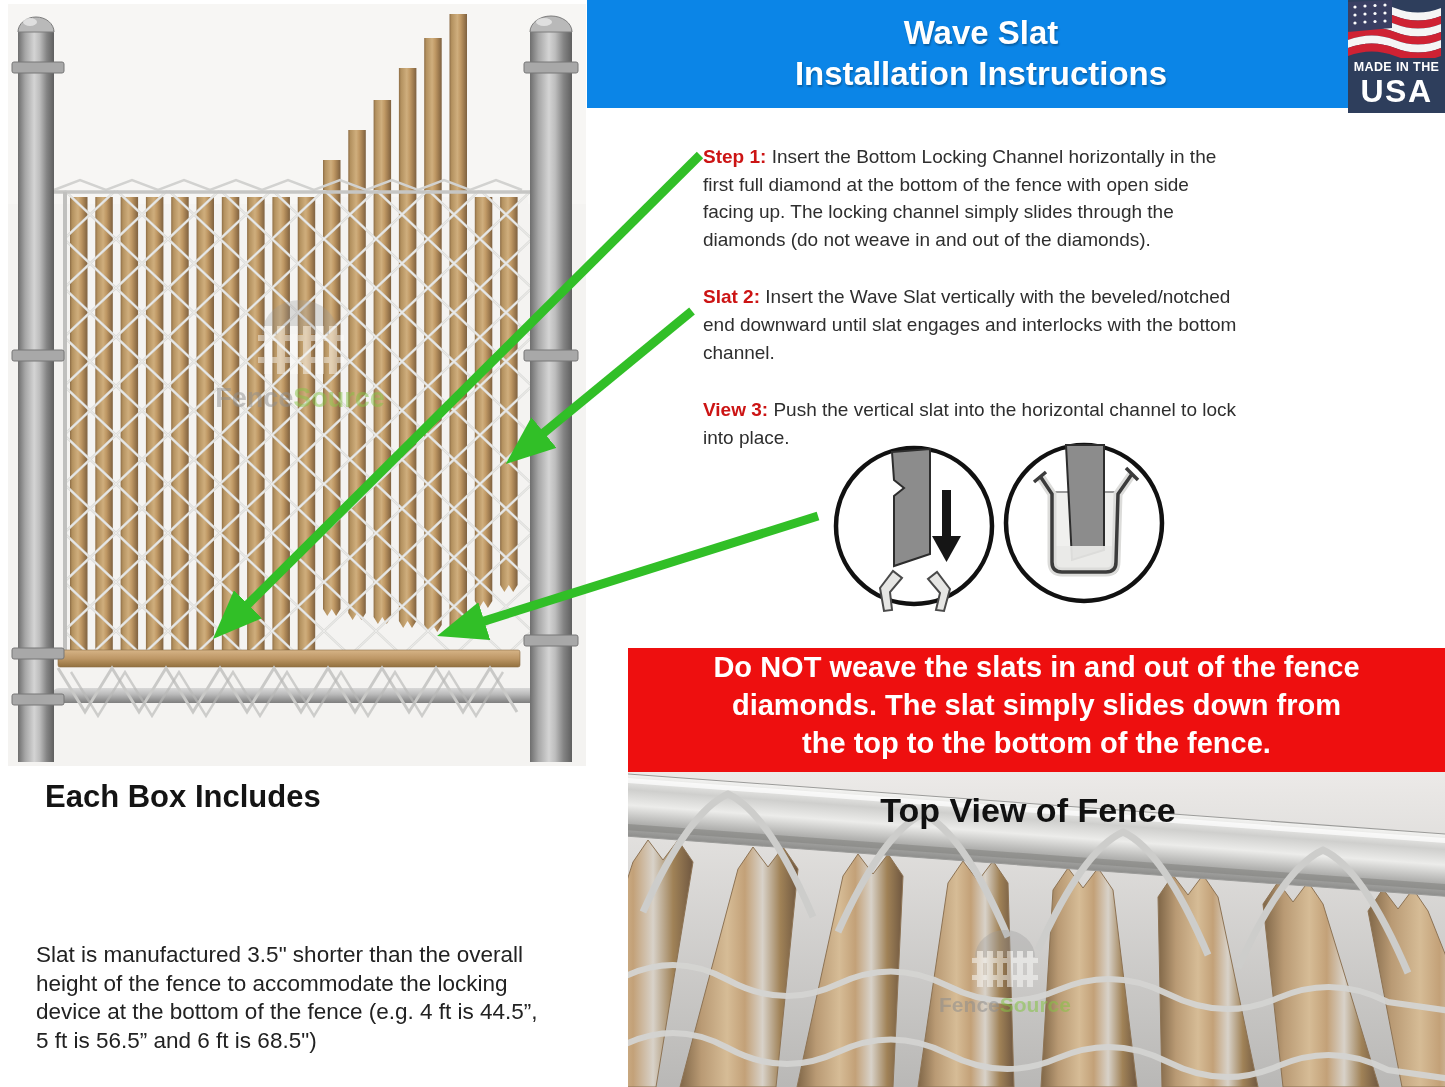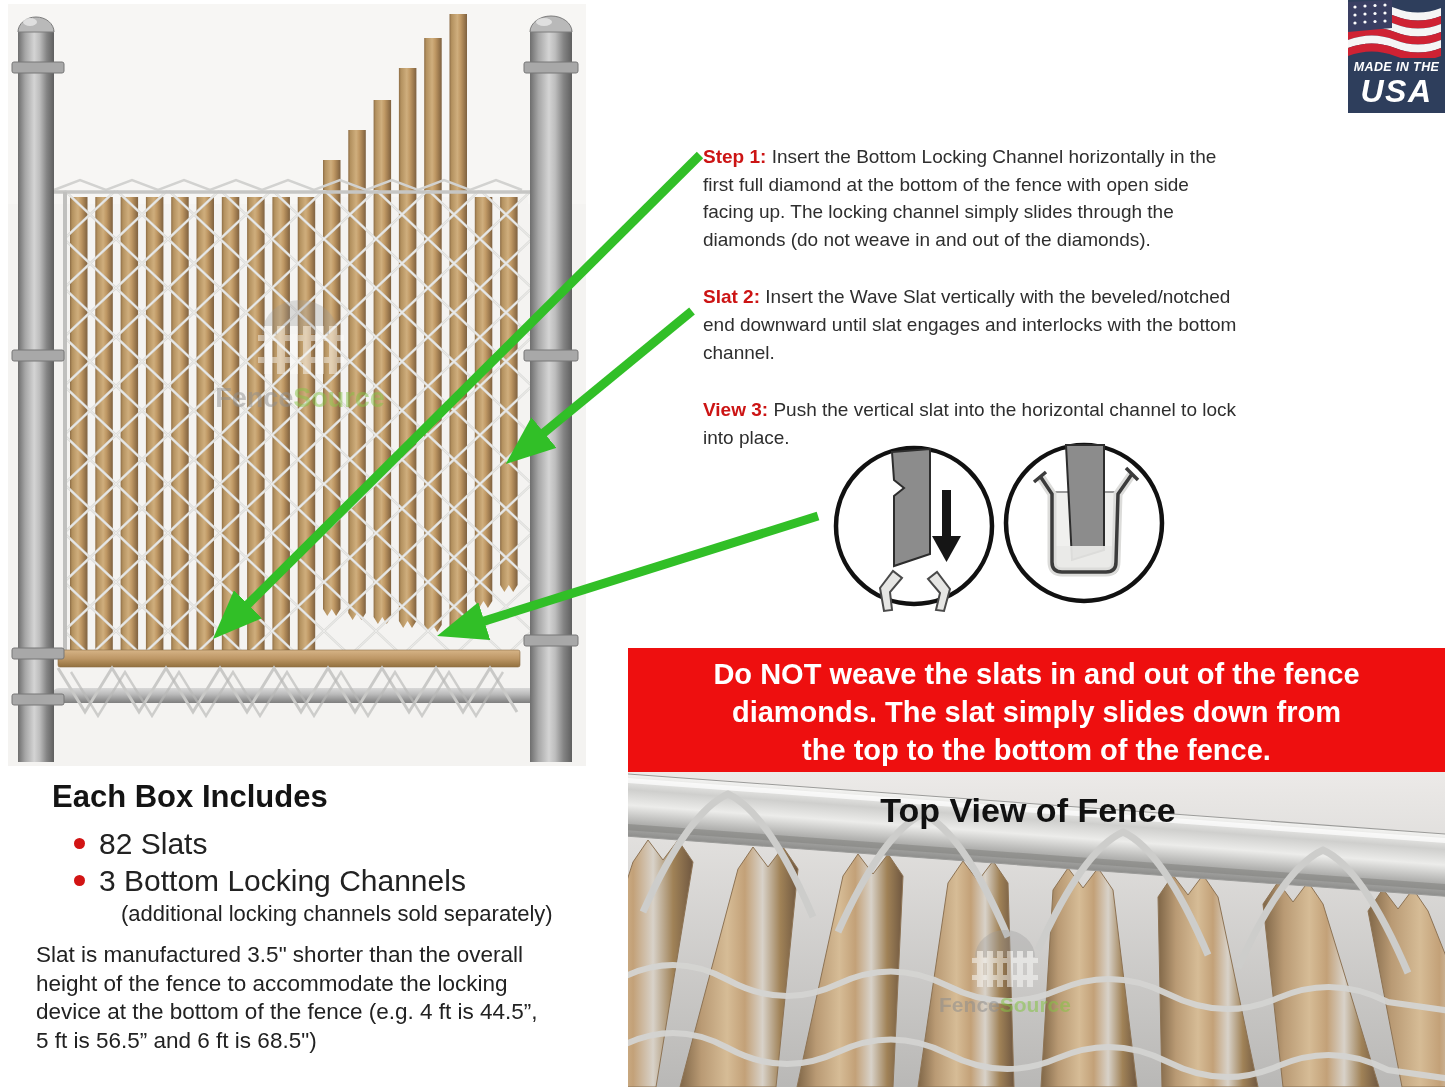--- a/index.html
+++ b/index.html
@@ -12,33 +12,33 @@
         font-family:"Liberation Sans",sans-serif;color:var(--text-dark);}
   .abs{position:absolute;}
   .preline{white-space:pre-line;}
 
   #header-banner{left:587px;top:0;width:858px;height:108px;background:var(--header-blue);
      text-align:center;color:#fff;z-index:2;}
   .hdr-line{font-size:33px;font-weight:bold;line-height:41px;text-shadow:1px 2px 2px rgba(0,0,0,.28);}
   #header-banner .hdr-wrap{padding-top:12px;padding-right:70px;}
 
   #usa-badge{left:1348px;top:0;width:97px;height:113px;background:var(--badge-navy);z-index:3;
-     text-align:center;color:#fff;overflow:hidden;font-style:italic;}
+     text-align:center;color:#fff;overflow:hidden;}
   #usa-badge .l1{font-size:12.5px;font-weight:bold;letter-spacing:.4px;margin-top:-2px;}
   #usa-badge .l2{font-size:32px;font-weight:bold;letter-spacing:1.5px;line-height:34px;}
 
   #steps{left:703px;top:143px;width:690px;z-index:2;}
   .step{font-size:19px;line-height:27.6px;margin:0 0 30px 0;white-space:pre-line;color:var(--text-dark);}
   .step-label{font-weight:bold;color:var(--step-red);}
 
   #warning-banner{left:628px;top:648px;width:817px;height:124px;background:var(--warning-red);z-index:2;}
   .warning-text{font-size:29px;font-weight:bold;line-height:38px;color:#ffffff;text-align:center;
-     padding-top:7px;white-space:pre-line;}
-
-  #each-box{left:52px;top:779px;width:620px;z-index:2;}
+     white-space:pre-line;}
+
+  #each-box{left:45px;top:779px;width:620px;z-index:2;}
   .eb-heading{font-size:31px;font-weight:bold;color:#141414;}
   .eb-list{margin:10px 0 0 22px;}
   .eb-item{font-size:30px;color:#222;line-height:37px;display:flex;align-items:center;}
   .eb-dot{width:11px;height:11px;border-radius:50%;background:var(--bullet-red);display:inline-block;
      margin-right:14px;flex:none;}
   .eb-note{font-size:22px;color:#222;margin:2px 0 0 47px;}
   #footnote{left:36px;top:941px;width:630px;font-size:22.5px;line-height:28.6px;color:#222;z-index:2;}
 
   svg text{font-family:"Liberation Sans",sans-serif;}
   .wm-gray{fill:#8f8f8f;} .wm-green{fill:#86c446;}
@@ -145,20 +145,26 @@
     <g>
       <rect x="522" y="26" width="42" height="732" fill="url(#postGradV)"></rect>
       <path d="M522,28 a21,16 0 0 1 42,0 Z" fill="#b9b9b9" stroke="#7c7c7c" stroke-width="1"></path>
       <ellipse cx="536" cy="18" rx="8" ry="4" fill="#e8e8e8" opacity="0.8"></ellipse>
       <rect x="516" y="58" width="54" height="11" rx="2" fill="#a8a8a8" stroke="#777" stroke-width="1"></rect>
       <rect x="516" y="346" width="54" height="11" rx="2" fill="#a8a8a8" stroke="#777" stroke-width="1"></rect>
       <rect x="516" y="631" width="54" height="11" rx="2" fill="#a8a8a8" stroke="#777" stroke-width="1"></rect>
     </g>
   </svg>
 
+  <div id="header-banner" class="abs">
+    <div class="hdr-wrap">
+      <div class="hdr-line">Wave Slat</div>
+      <div class="hdr-line">Installation Instructions</div>
+    </div>
+  </div>
 
   <div id="usa-badge" class="abs">
     <svg width="97" height="58" viewBox="0 0 97 58">
       <g>
         <path d="M0,8 q24,-9 47,0 q23,9 46,0 l0,8 q-23,9 -46,0 q-23,-9 -47,0 Z" fill="#f5f5f5"></path>
         <path d="M0,16 q24,-9 47,0 q23,9 46,0 l0,8 q-23,9 -46,0 q-23,-9 -47,0 Z" fill="#cf2233"></path>
         <path d="M0,24 q24,-9 47,0 q23,9 46,0 l0,8 q-23,9 -46,0 q-23,-9 -47,0 Z" fill="#f5f5f5"></path>
         <path d="M0,32 q24,-9 47,0 q23,9 46,0 l0,8 q-23,9 -46,0 q-23,-9 -47,0 Z" fill="#cf2233"></path>
         <path d="M0,40 q24,-9 47,0 q23,9 46,0 l0,8 q-23,9 -46,0 q-23,-9 -47,0 Z" fill="#f5f5f5"></path>
         <path d="M0,48 q24,-9 47,0 q23,9 46,0 l0,8 q-23,9 -46,0 q-23,-9 -47,0 Z" fill="#cf2233"></path>
@@ -299,31 +305,20 @@
           <rect x="399" y="179" width="6" height="36"></rect>
         <rect x="344" y="186" width="66" height="5"></rect>
           <rect x="344" y="203" width="66" height="5"></rect>
       </g>
       <text x="377" y="240" text-anchor="middle" font-size="21" font-weight="bold"><tspan class="wm-gray">Fence</tspan><tspan class="wm-green">Source</tspan></text>
     </g>
   </svg>
 
   <div id="each-box" class="abs">
     <div class="eb-heading">Each Box Includes</div>
-    <div class="eb-list">
-      <div class="eb-item">
-          <span class="eb-dot"></span>
-          <span>82 Slats</span>
-        </div>
-      <div class="eb-item">
-          <span class="eb-dot"></span>
-          <span>3 Bottom Locking Channels</span>
-        </div>
-      <div class="eb-note">(additional locking channels sold separately)</div>
-    </div>
   </div>
 
   <div id="footnote" class="abs preline">Slat is manufactured 3.5" shorter than the overall
 height of the fence to accommodate the locking
 device at the bottom of the fence (e.g. 4 ft is 44.5”,
 5 ft is 56.5” and 6 ft is 68.5")</div>
 
 </div>
 
 </body></html>

